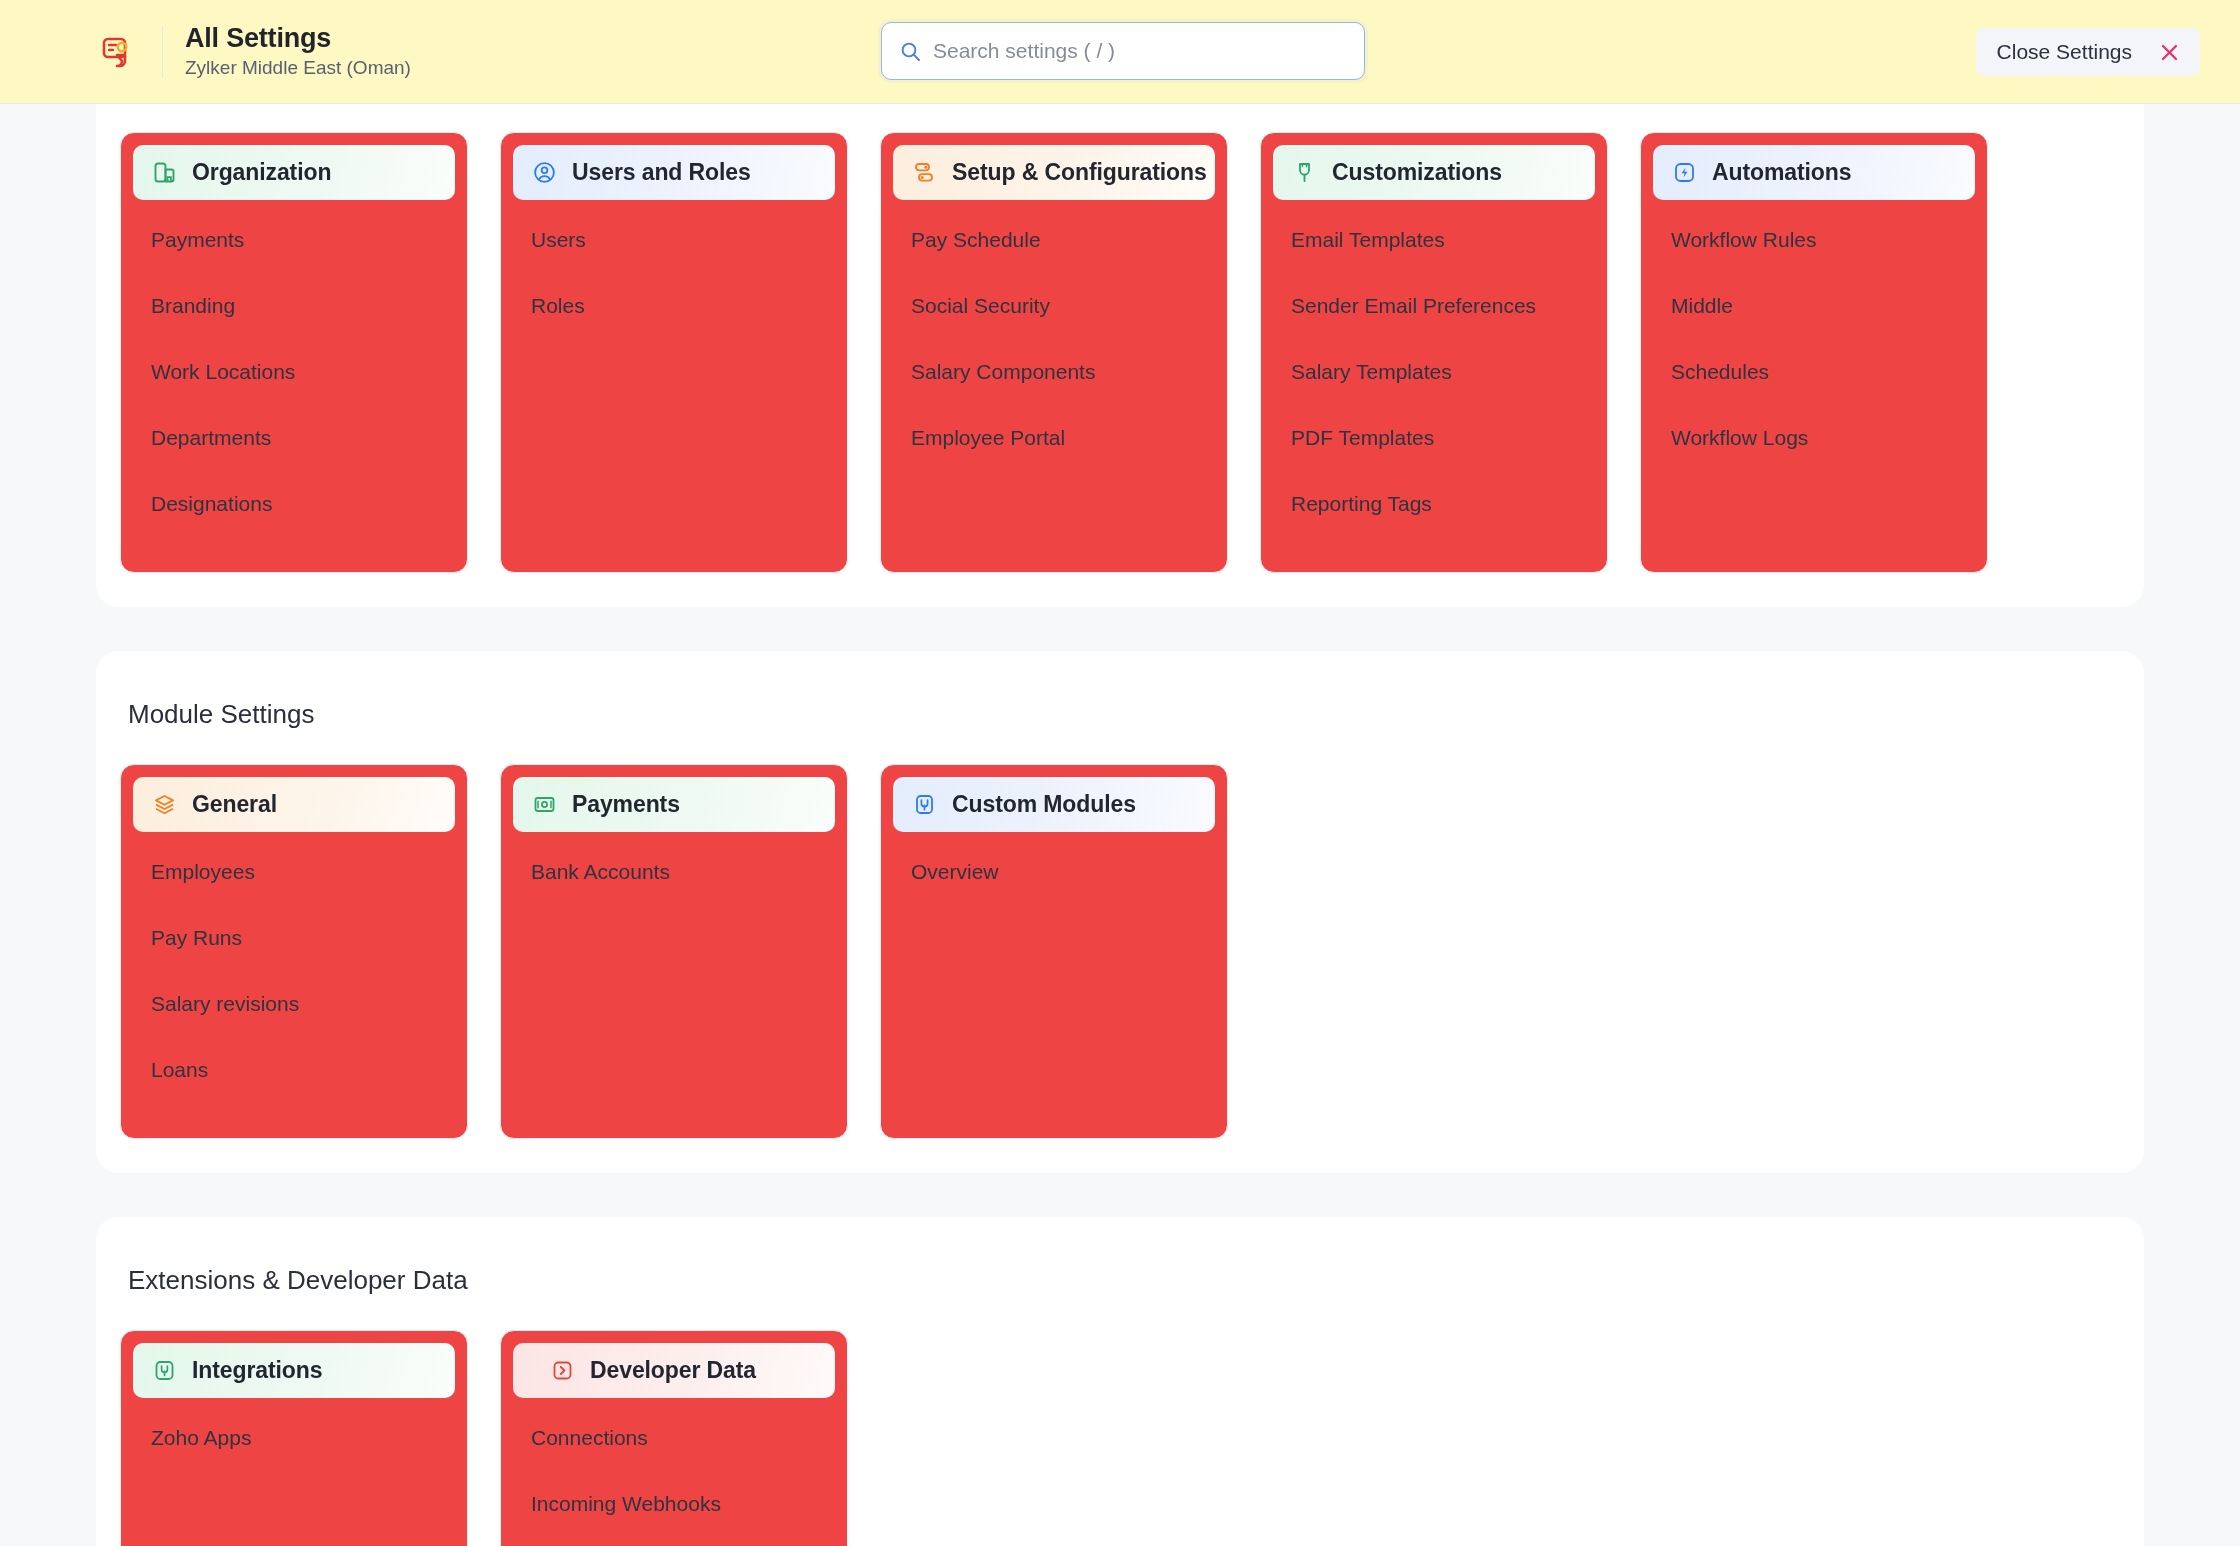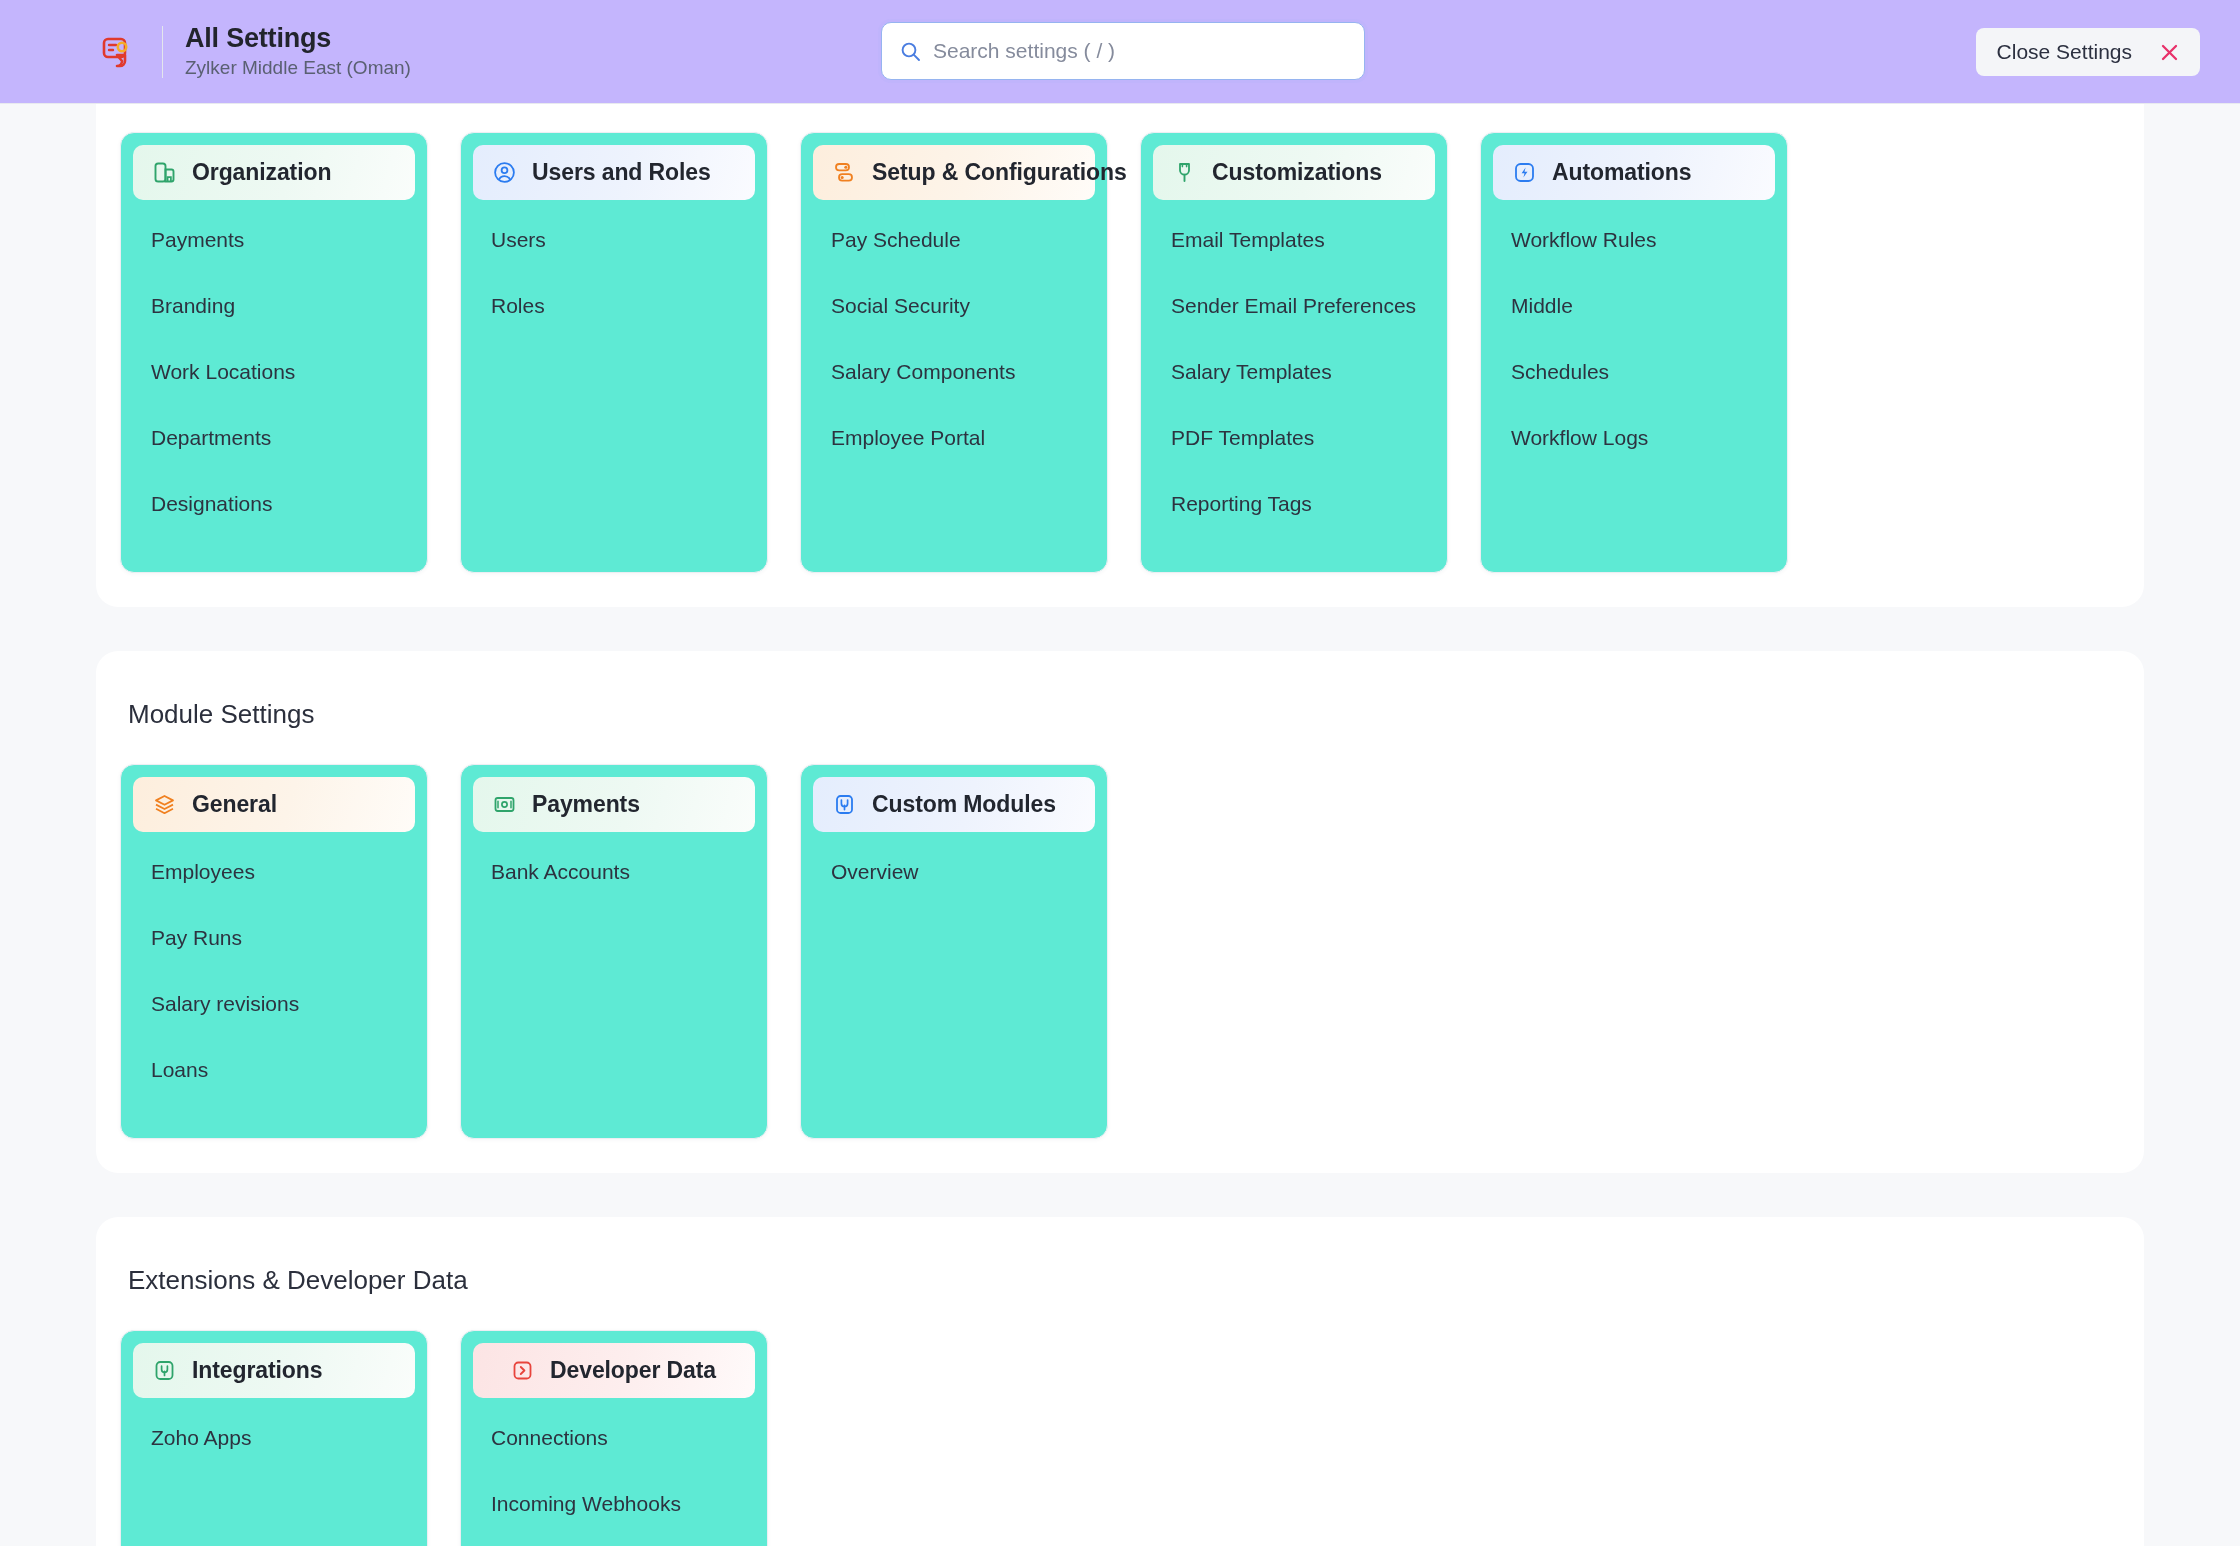--- a/index.html
+++ b/index.html
@@ -13,21 +13,21 @@
   body {
     font-family: "Liberation Sans", "DejaVu Sans", sans-serif;
     background: #f7f8fa;
     color: #23272f;
     -webkit-font-smoothing: antialiased;
   }
 
   
   .topbar {
     height: 104px;
-    background: #c4b5fd;
+    background: #fef9c3;
     border-bottom: 1px solid #e8eaef;
     display: flex;
     align-items: center;
     padding: 0 40px 0 96px;
     position: relative;
   }
 
   .brand {
     display: flex;
     align-items: center;
@@ -143,23 +143,23 @@
     font-weight: 400;
   }
 
   .cards-row {
     display: flex;
     gap: 32px;
     padding: 0 24px;
   }
 
   .card {
-    width: 308px;
+    width: 348px;
     min-height: 418px;
-    background: #5eead4;
+    background: #ef4444;
     border: 1px solid #eceef3;
     border-radius: 14px;
     box-shadow: 0 1px 4px rgba(30,40,70,0.045);
     padding: 12px 12px 24px 12px;
     flex: 0 0 auto;
   }
 
   .card-head {
     display: flex;
     align-items: center;

